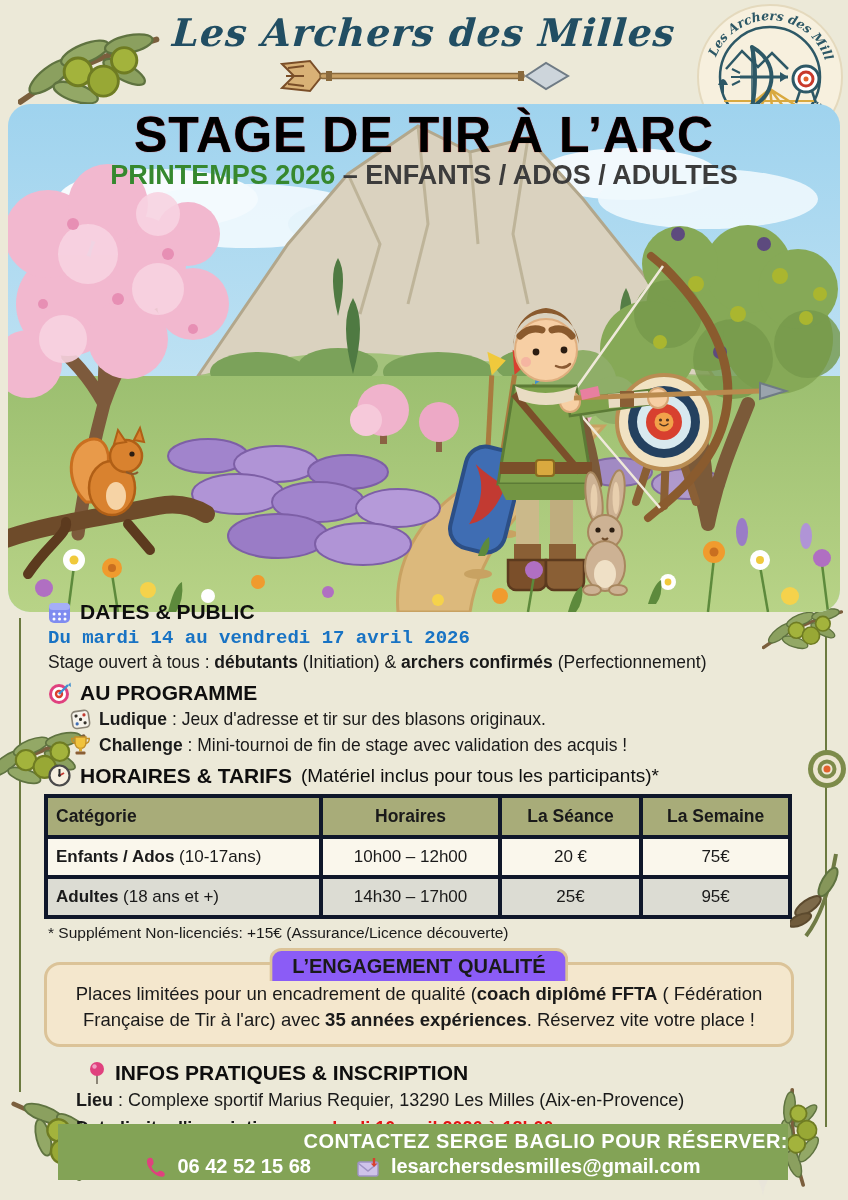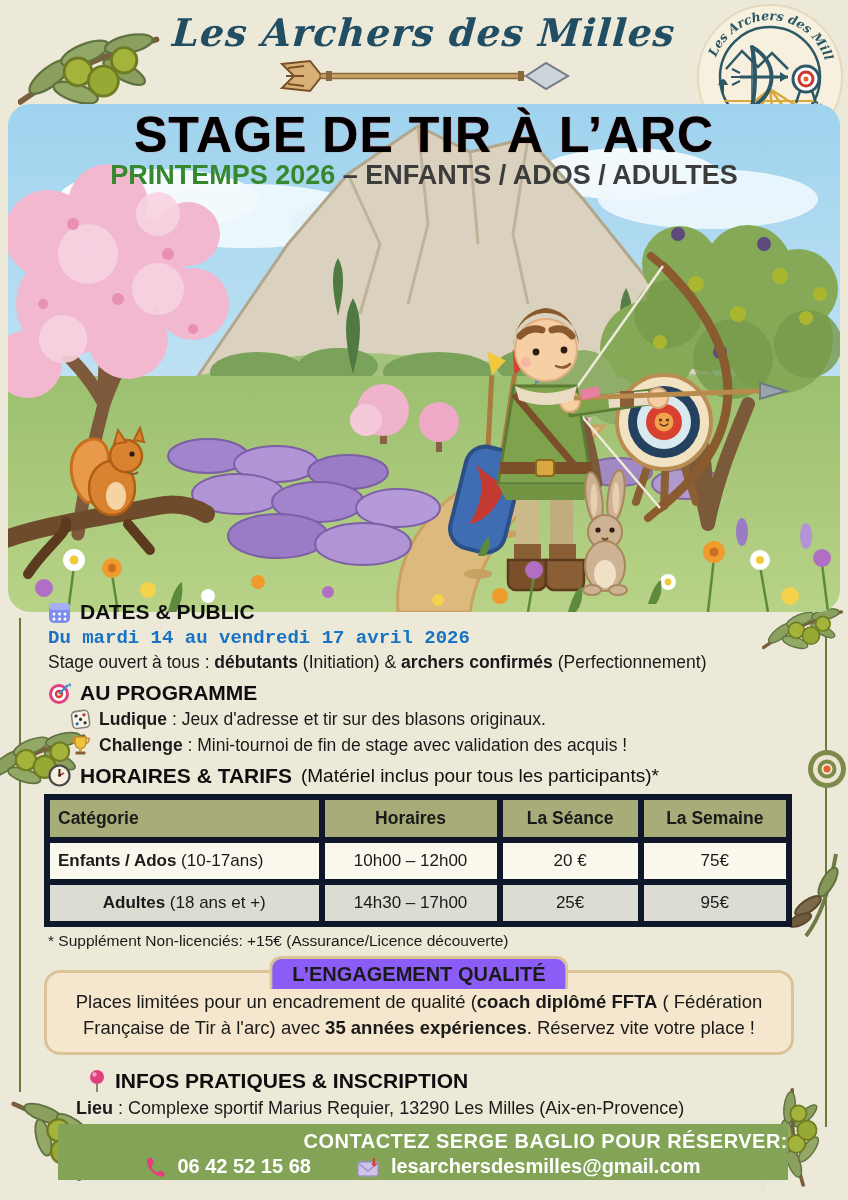--- a/index.html
+++ b/index.html
@@ -30,25 +30,25 @@
   .sec-head{display:flex;align-items:center;gap:9px;font-size:21px;
     font-weight:800;color:#0e0e0e;margin:7px 0 3px 4px;}
   .body-line{font-size:17.5px;margin:2px 0 0 4px;line-height:1.32;}
   .date-line{color:#1873c4;font-weight:800;font-size:19px;margin:3px 0 1px 4px;font-family:Liberation Mono, monospace;}
   .prog-item{display:flex;align-items:center;gap:8px;font-size:17.5px;
     margin:3px 0 0 26px;line-height:1.3;}
   .inline-sfx{font-weight:400;font-size:19px;}
 
   table.tarifs{border-collapse:collapse;width:748px;margin:6px 0 0 0;
     border:2.5px solid #232323;font-size:17px;}
-  table.tarifs th,table.tarifs td{border:6px solid #0f172a;padding:8px 8px;}
+  table.tarifs th,table.tarifs td{border:4px solid #0f172a;padding:8px 8px;}
   table.tarifs th{background:#a8ac79;text-align:left;font-size:17.5px;}
   table.tarifs th.c,table.tarifs td.c{text-align:center;}
   tr.row-a td{background:#faf7ec;}
-  tr.row-b td{background:#dcdcd3;text-align:center;}
+  tr.row-b td{background:#dcdcd3;}
   .footnote{font-size:15.5px;margin:5px 0 0 4px;}
 
   .engage-box{position:relative;margin:20px 0 0 0;width:712px;
     background:#f4e7cd;border:3px solid #dbc398;border-radius:16px;
     padding:16px 16px 10px;text-align:center;font-size:18.5px;line-height:1.45;}
   .engage-tab{position:absolute;top:-17px;left:50%;transform:translateX(-50%);
     background:#8b5cf6;border:3px solid #dbc398;border-bottom:none;
     border-radius:12px 12px 0 0;padding:1px 20px 0;font-size:20px;
     font-weight:800;white-space:nowrap;}
   .infos-head{margin:14px 0 0 44px;}

